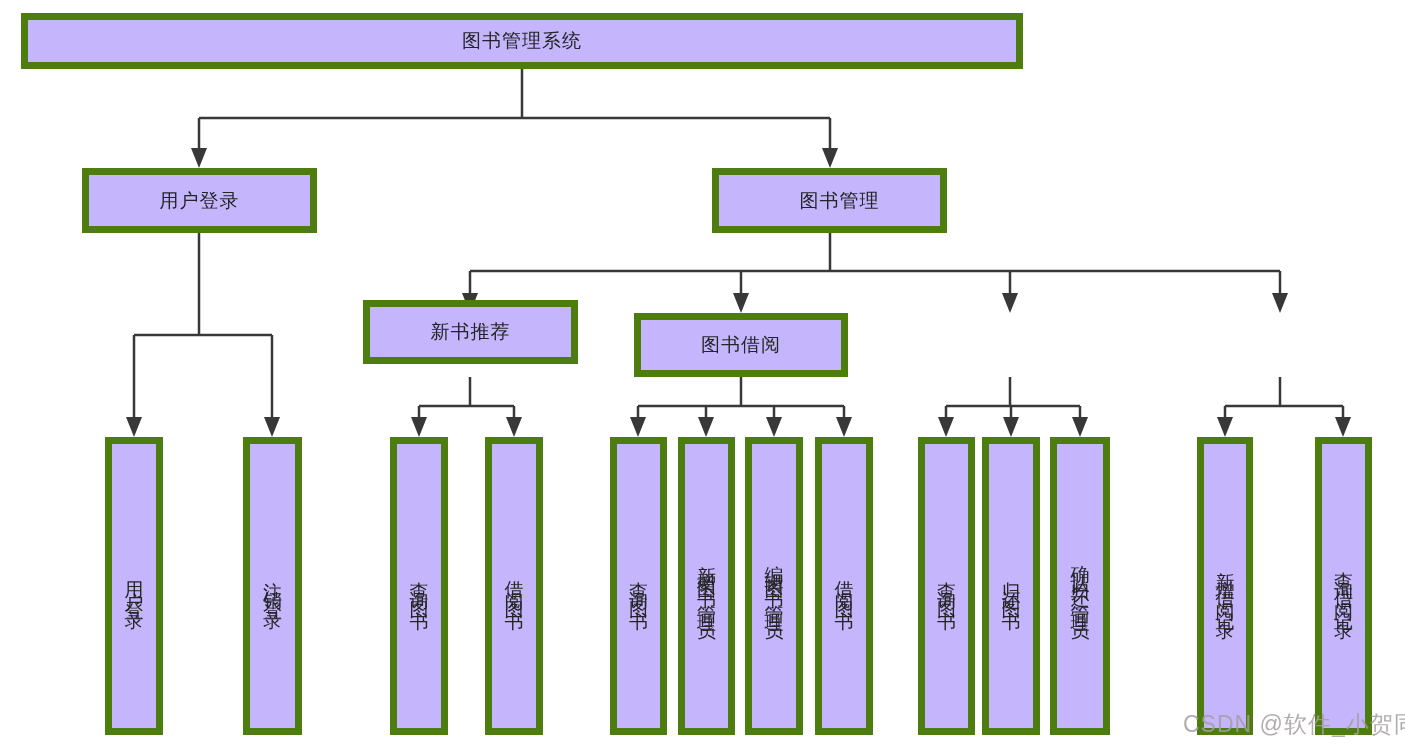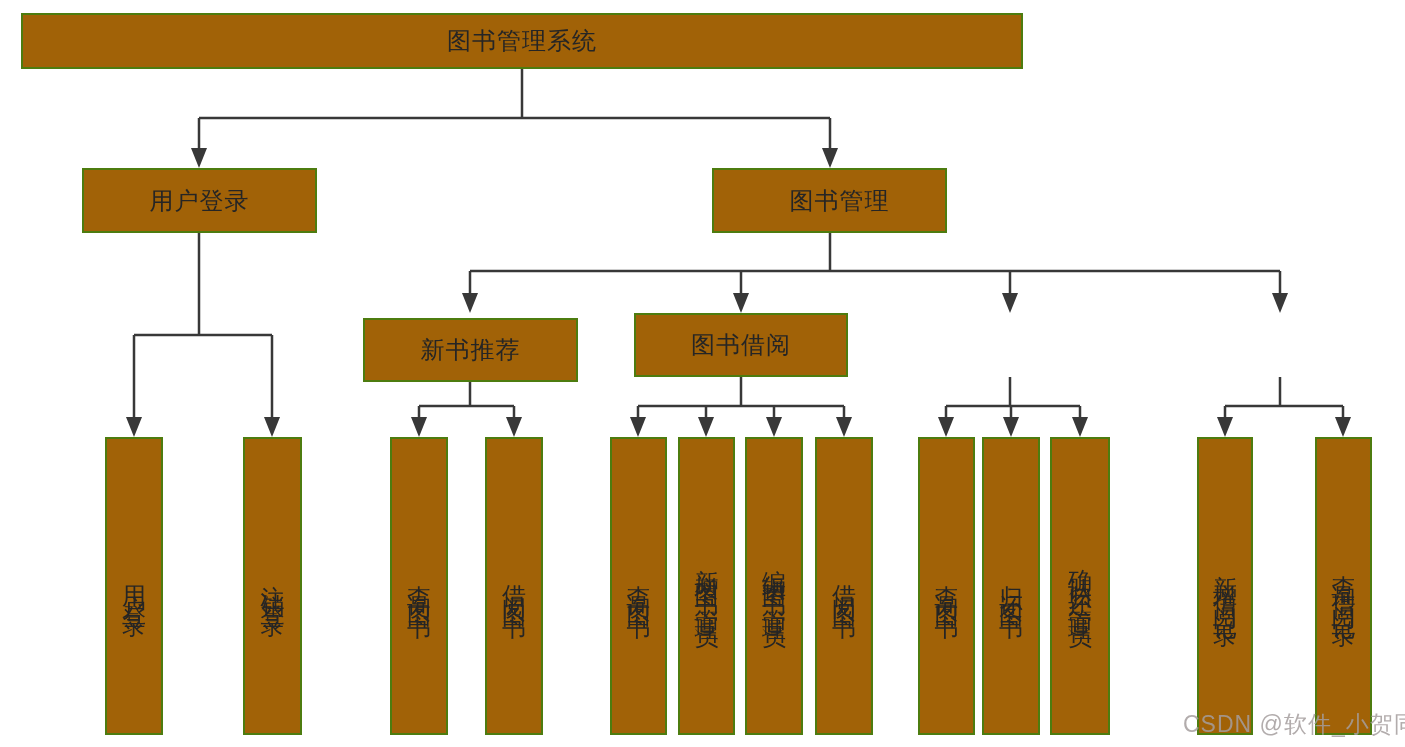--- a/index.html
+++ b/index.html
@@ -24,26 +24,26 @@
     stroke: #383838;
     stroke-width: 2.5;
     fill: none;
   }
   svg.connectors polygon {
     fill: #383838;
     stroke: none;
   }
   .node {
     position: absolute;
-    background: #a16207;
-    border: 2px solid #4d7c0f;
+    background: #c4b5fd;
+    border: 7px solid #4d7c0f;
     display: flex;
     align-items: center;
     justify-content: center;
-    font-size: 24px;
+    font-size: 19px;
     letter-spacing: 1px;
     color: #252525;
     white-space: nowrap;
   }
   .node.vert {
     writing-mode: vertical-rl;
     text-orientation: mixed;
     letter-spacing: 10px;
     white-space: normal;
   }
@@ -97,21 +97,21 @@
     <path d="M1280 377 V406 M1225 406 H1343 M1225 406 V419 M1343 406 V419"></path>
     <polygon points="1217,417 1233,417 1225,437"></polygon>
     <polygon points="1335,417 1351,417 1343,437"></polygon>
   </svg>
 
   <div class="node" style="left:21px; top:13px; width:1002px; height:56px;">图书管理系统</div>
 
   <div class="node" style="left:82px; top:168px; width:235px; height:65px;">用户登录</div>
   <div class="node" style="left:712px; top:168px; width:235px; height:65px;padding-left:20px;">图书管理</div>
 
-  <div class="node" style="left:363px; top:318px; width:215px; height:64px;">新书推荐</div>
+  <div class="node" style="left:363px; top:300px; width:215px; height:64px;">新书推荐</div>
   <div class="node" style="left:634px; top:313px; width:214px; height:64px;">图书借阅</div>
 
   <div class="node vert" style="left:105px; top:437px; width:58px; height:298px;">用户登录</div>
   <div class="node vert" style="left:243px; top:437px; width:59px; height:298px;">注销登录</div>
 
   <div class="node vert" style="left:390px; top:437px; width:58px; height:298px;">查询图书</div>
   <div class="node vert" style="left:485px; top:437px; width:58px; height:298px;">借阅图书</div>
 
   <div class="node vert" style="left:610px; top:437px; width:57px; height:298px;">查询图书</div>
   <div class="node vert" style="left:678px; top:437px; width:57px; height:298px; letter-spacing:8px;">新增图书（管理员）</div>

